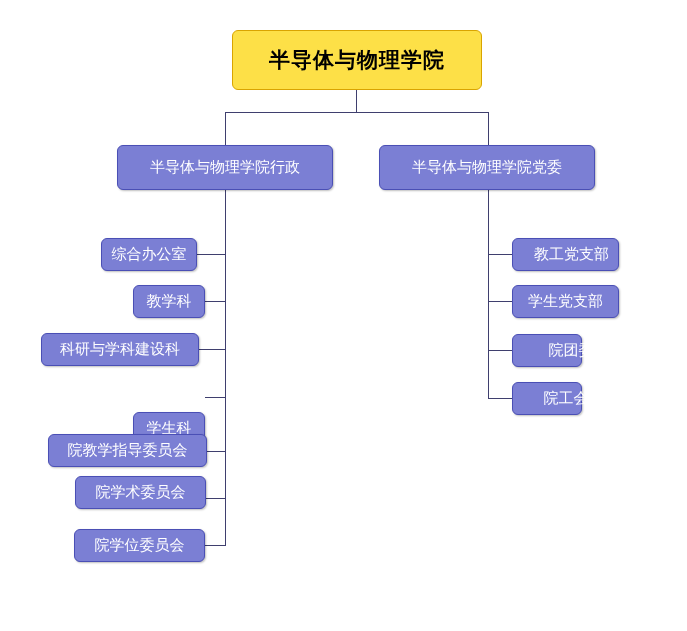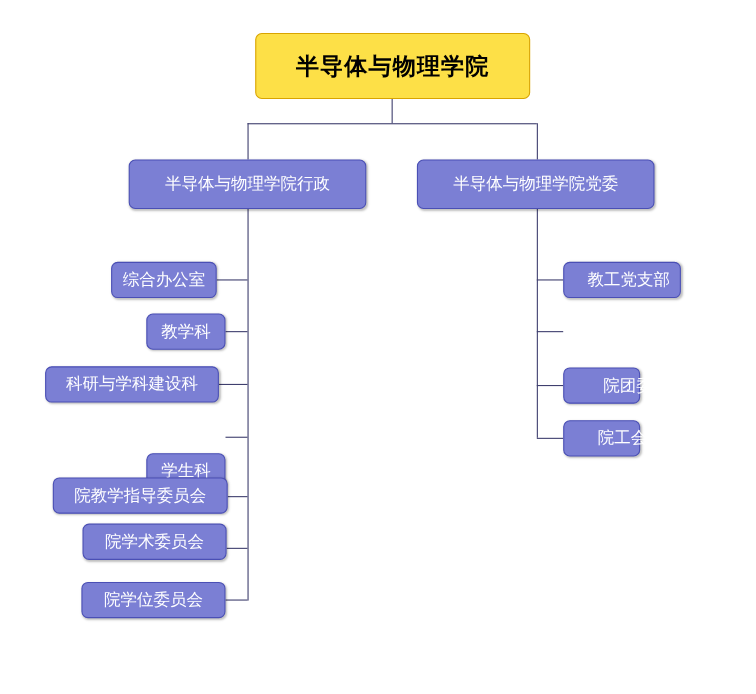--- a/index.html
+++ b/index.html
@@ -86,16 +86,17 @@
 
   <div class="node lvl3" style="left:101px;top:238px;width:96px;height:33px;">综合办公室</div>
   <div class="node lvl3" style="left:133px;top:285px;width:72px;height:33px;text-align:right;">教学科</div>
   <div class="node lvl3" style="left:41px;top:333px;width:158px;height:33px;">科研与学科建设科</div>
   <div class="node lvl3" style="left:133px;top:381px;width:72px;height:33px;margin-top:31px;">学生科</div>
   <div class="node lvl3" style="left:48px;top:434px;width:159px;height:33px;">院教学指导委员会</div>
   <div class="node lvl3" style="left:75px;top:476px;width:131px;height:33px;">院学术委员会</div>
   <div class="node lvl3" style="left:74px;top:529px;width:131px;height:33px;">院学位委员会</div>
 
   <div class="node lvl3" style="left:512px;top:238px;width:107px;height:33px;padding-left:12px;">教工党支部</div>
+  <div class="node lvl3" style="left:512px;top:285px;width:107px;height:33px;">学生党支部</div>
   <div class="node lvl3" style="left:512px;top:334px;width:70px;height:33px;padding-left:48px;">院团委</div>
   <div class="node lvl3" style="left:512px;top:382px;width:70px;height:33px;padding-left:38px;">院工会</div>
 
 </div>
 
 </body></html>

